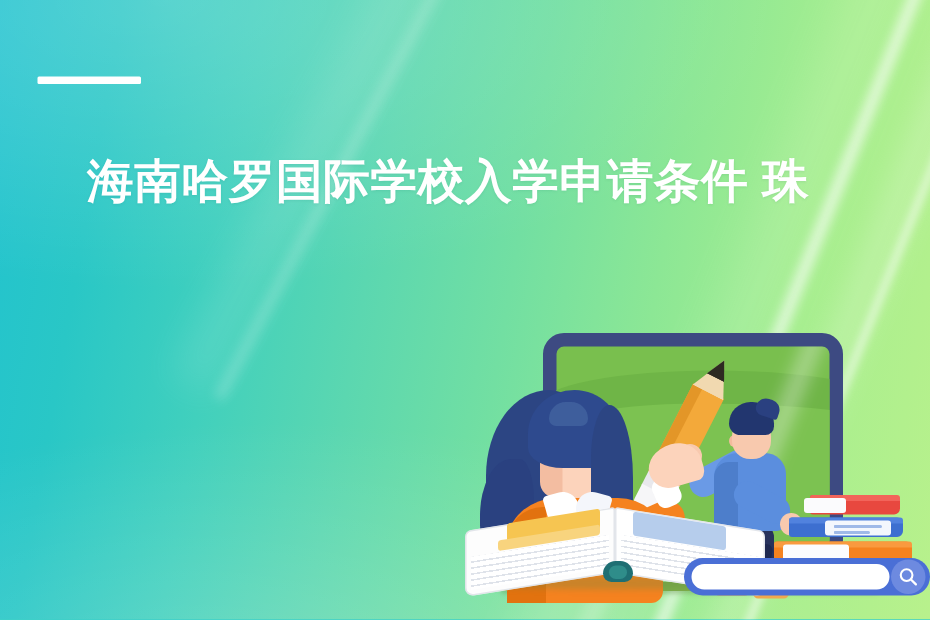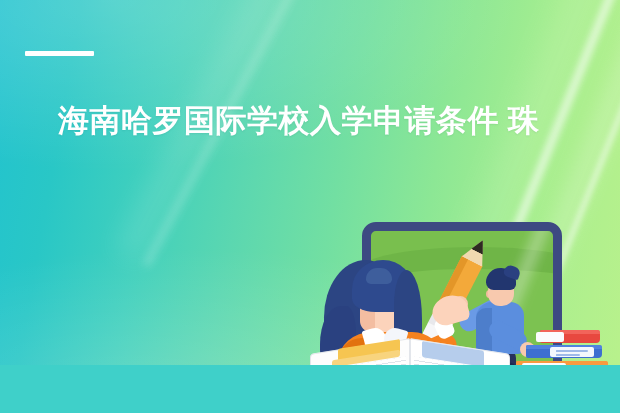--- a/index.html
+++ b/index.html
@@ -5,21 +5,21 @@
   * { margin:0; padding:0; box-sizing:border-box; }
   html,body { width:620px; height:413px; overflow:hidden; }
   body {
     font-family:"Liberation Sans", sans-serif;
     background:#3fd0c9;
   }
 
   #stage {
     position:relative;
     width:620px;
-    height:365px;
+    height:413px;
     overflow:hidden;
   }
 
   
   .bg-base {
     position:absolute; inset:0;
     background:linear-gradient(100deg,
       #22c3cf 0%,
       #29c7c6 12%,
       #41d0bd 26%,

